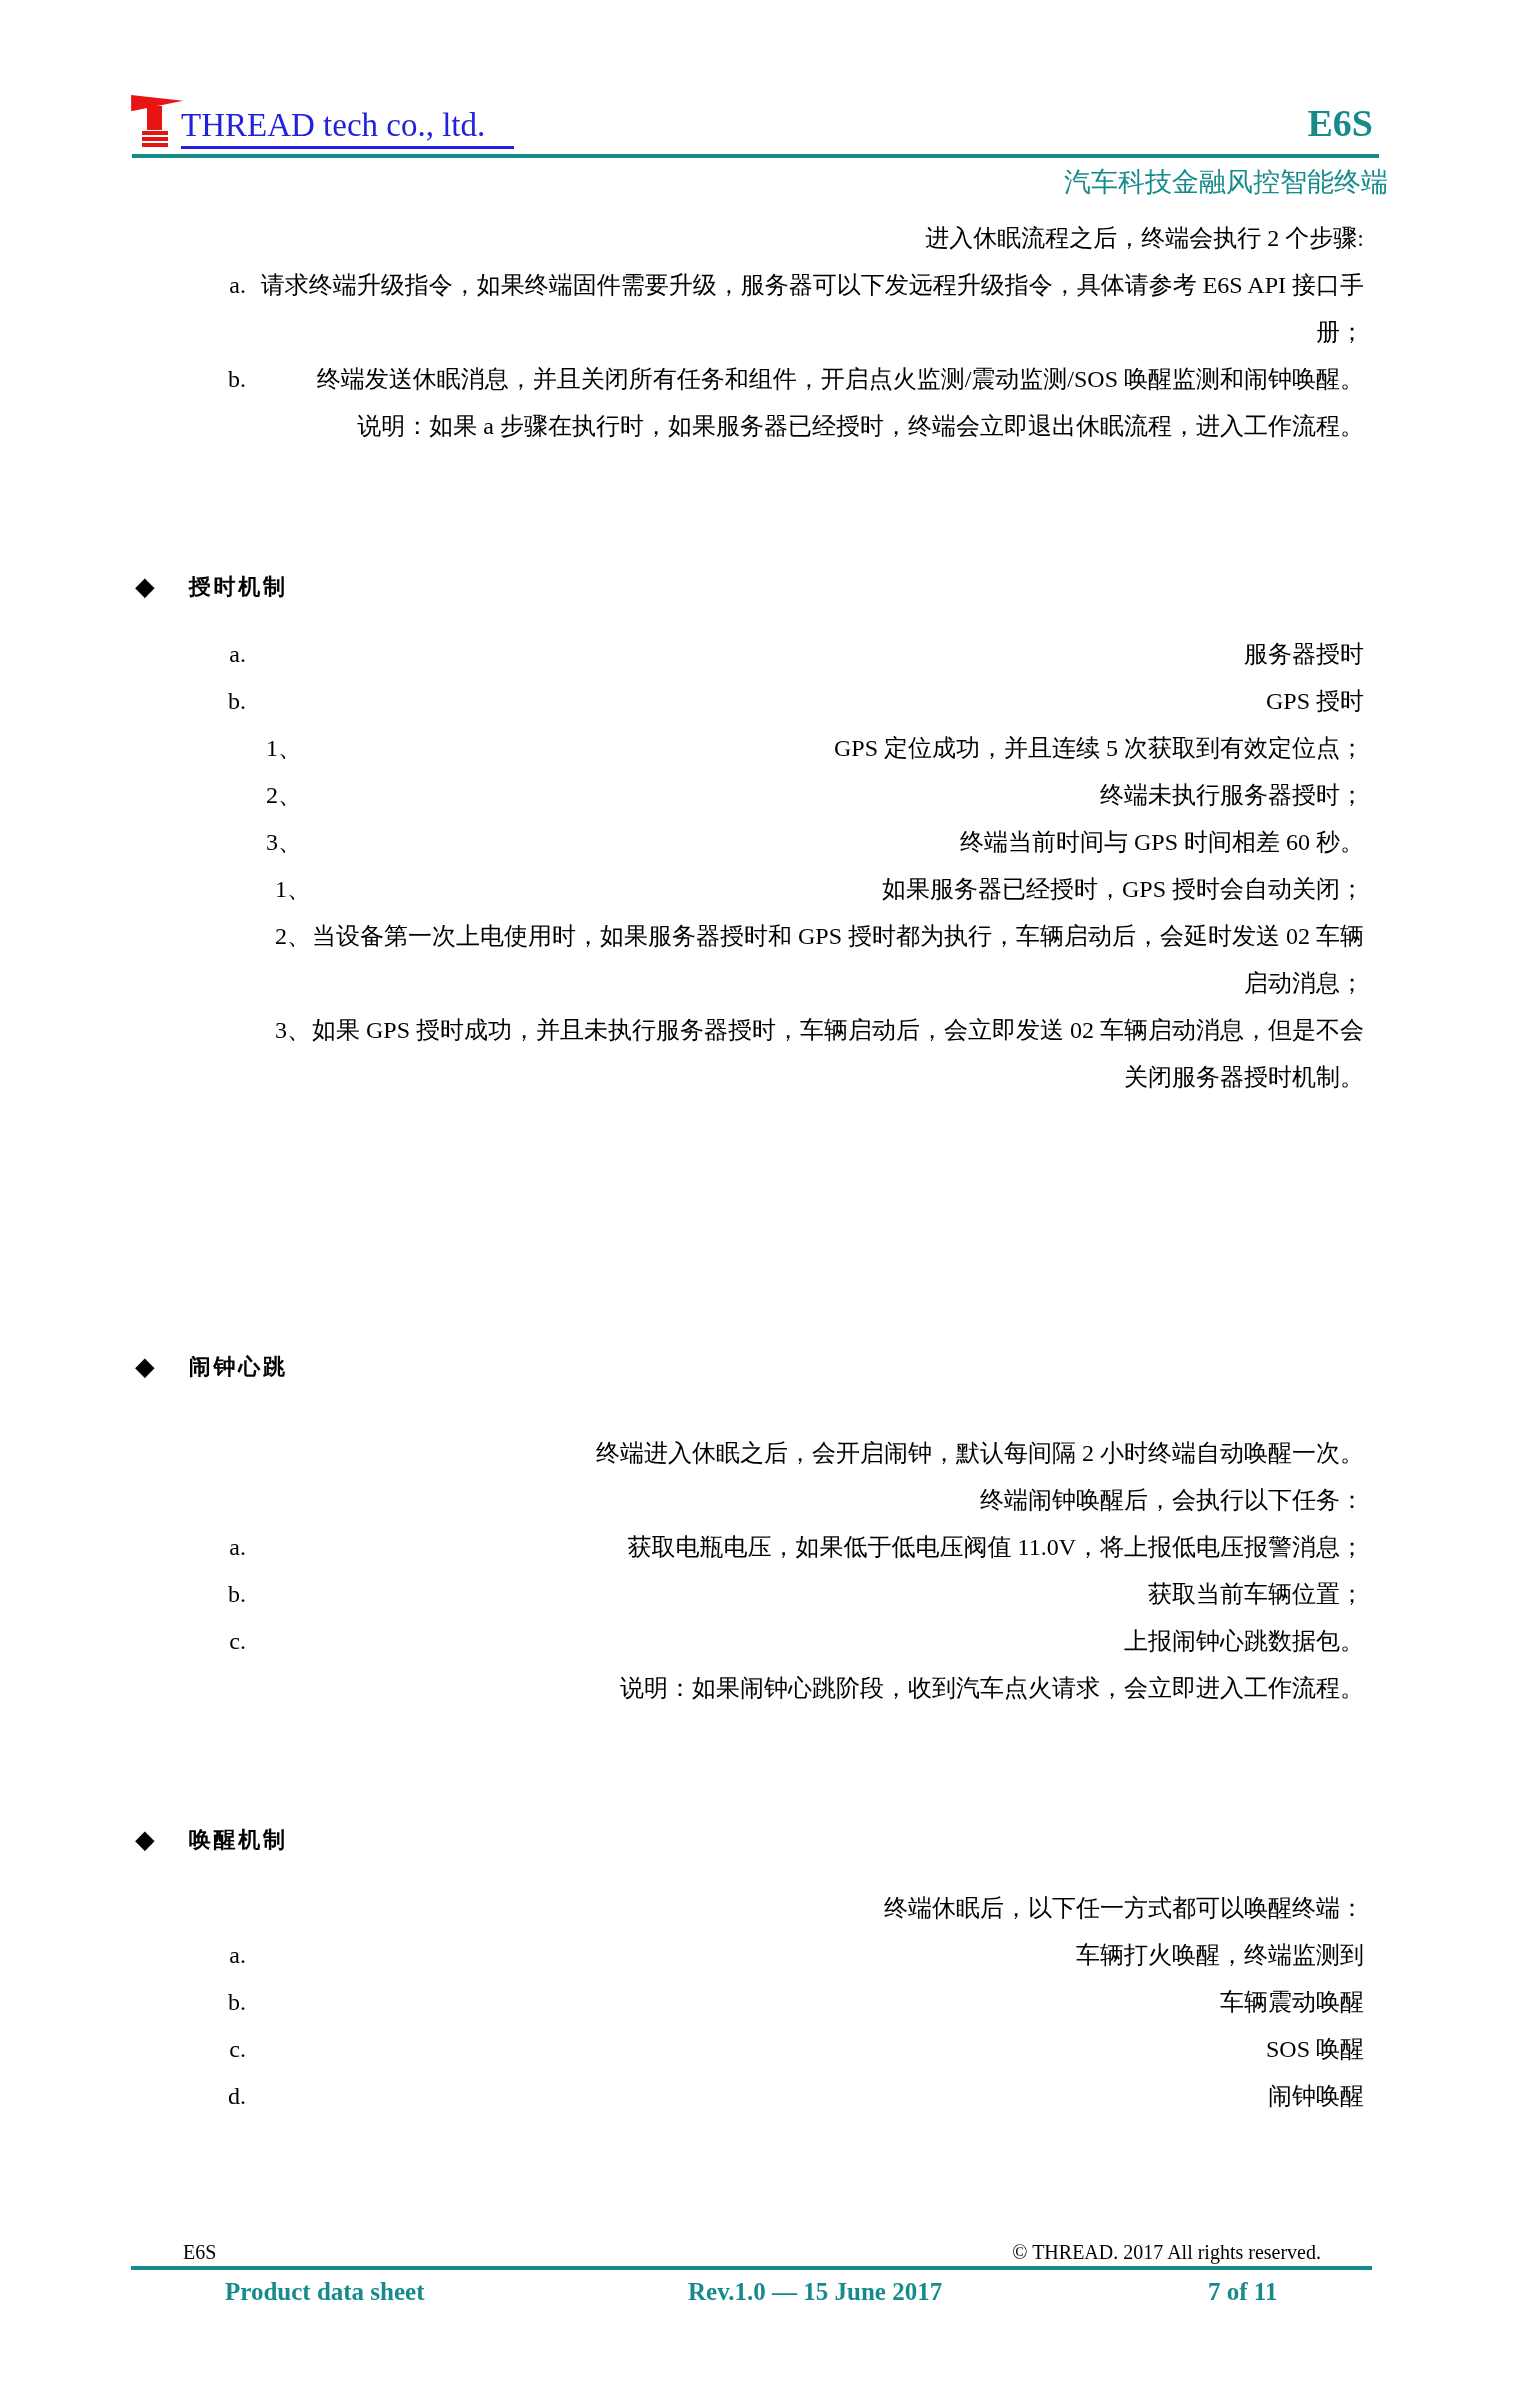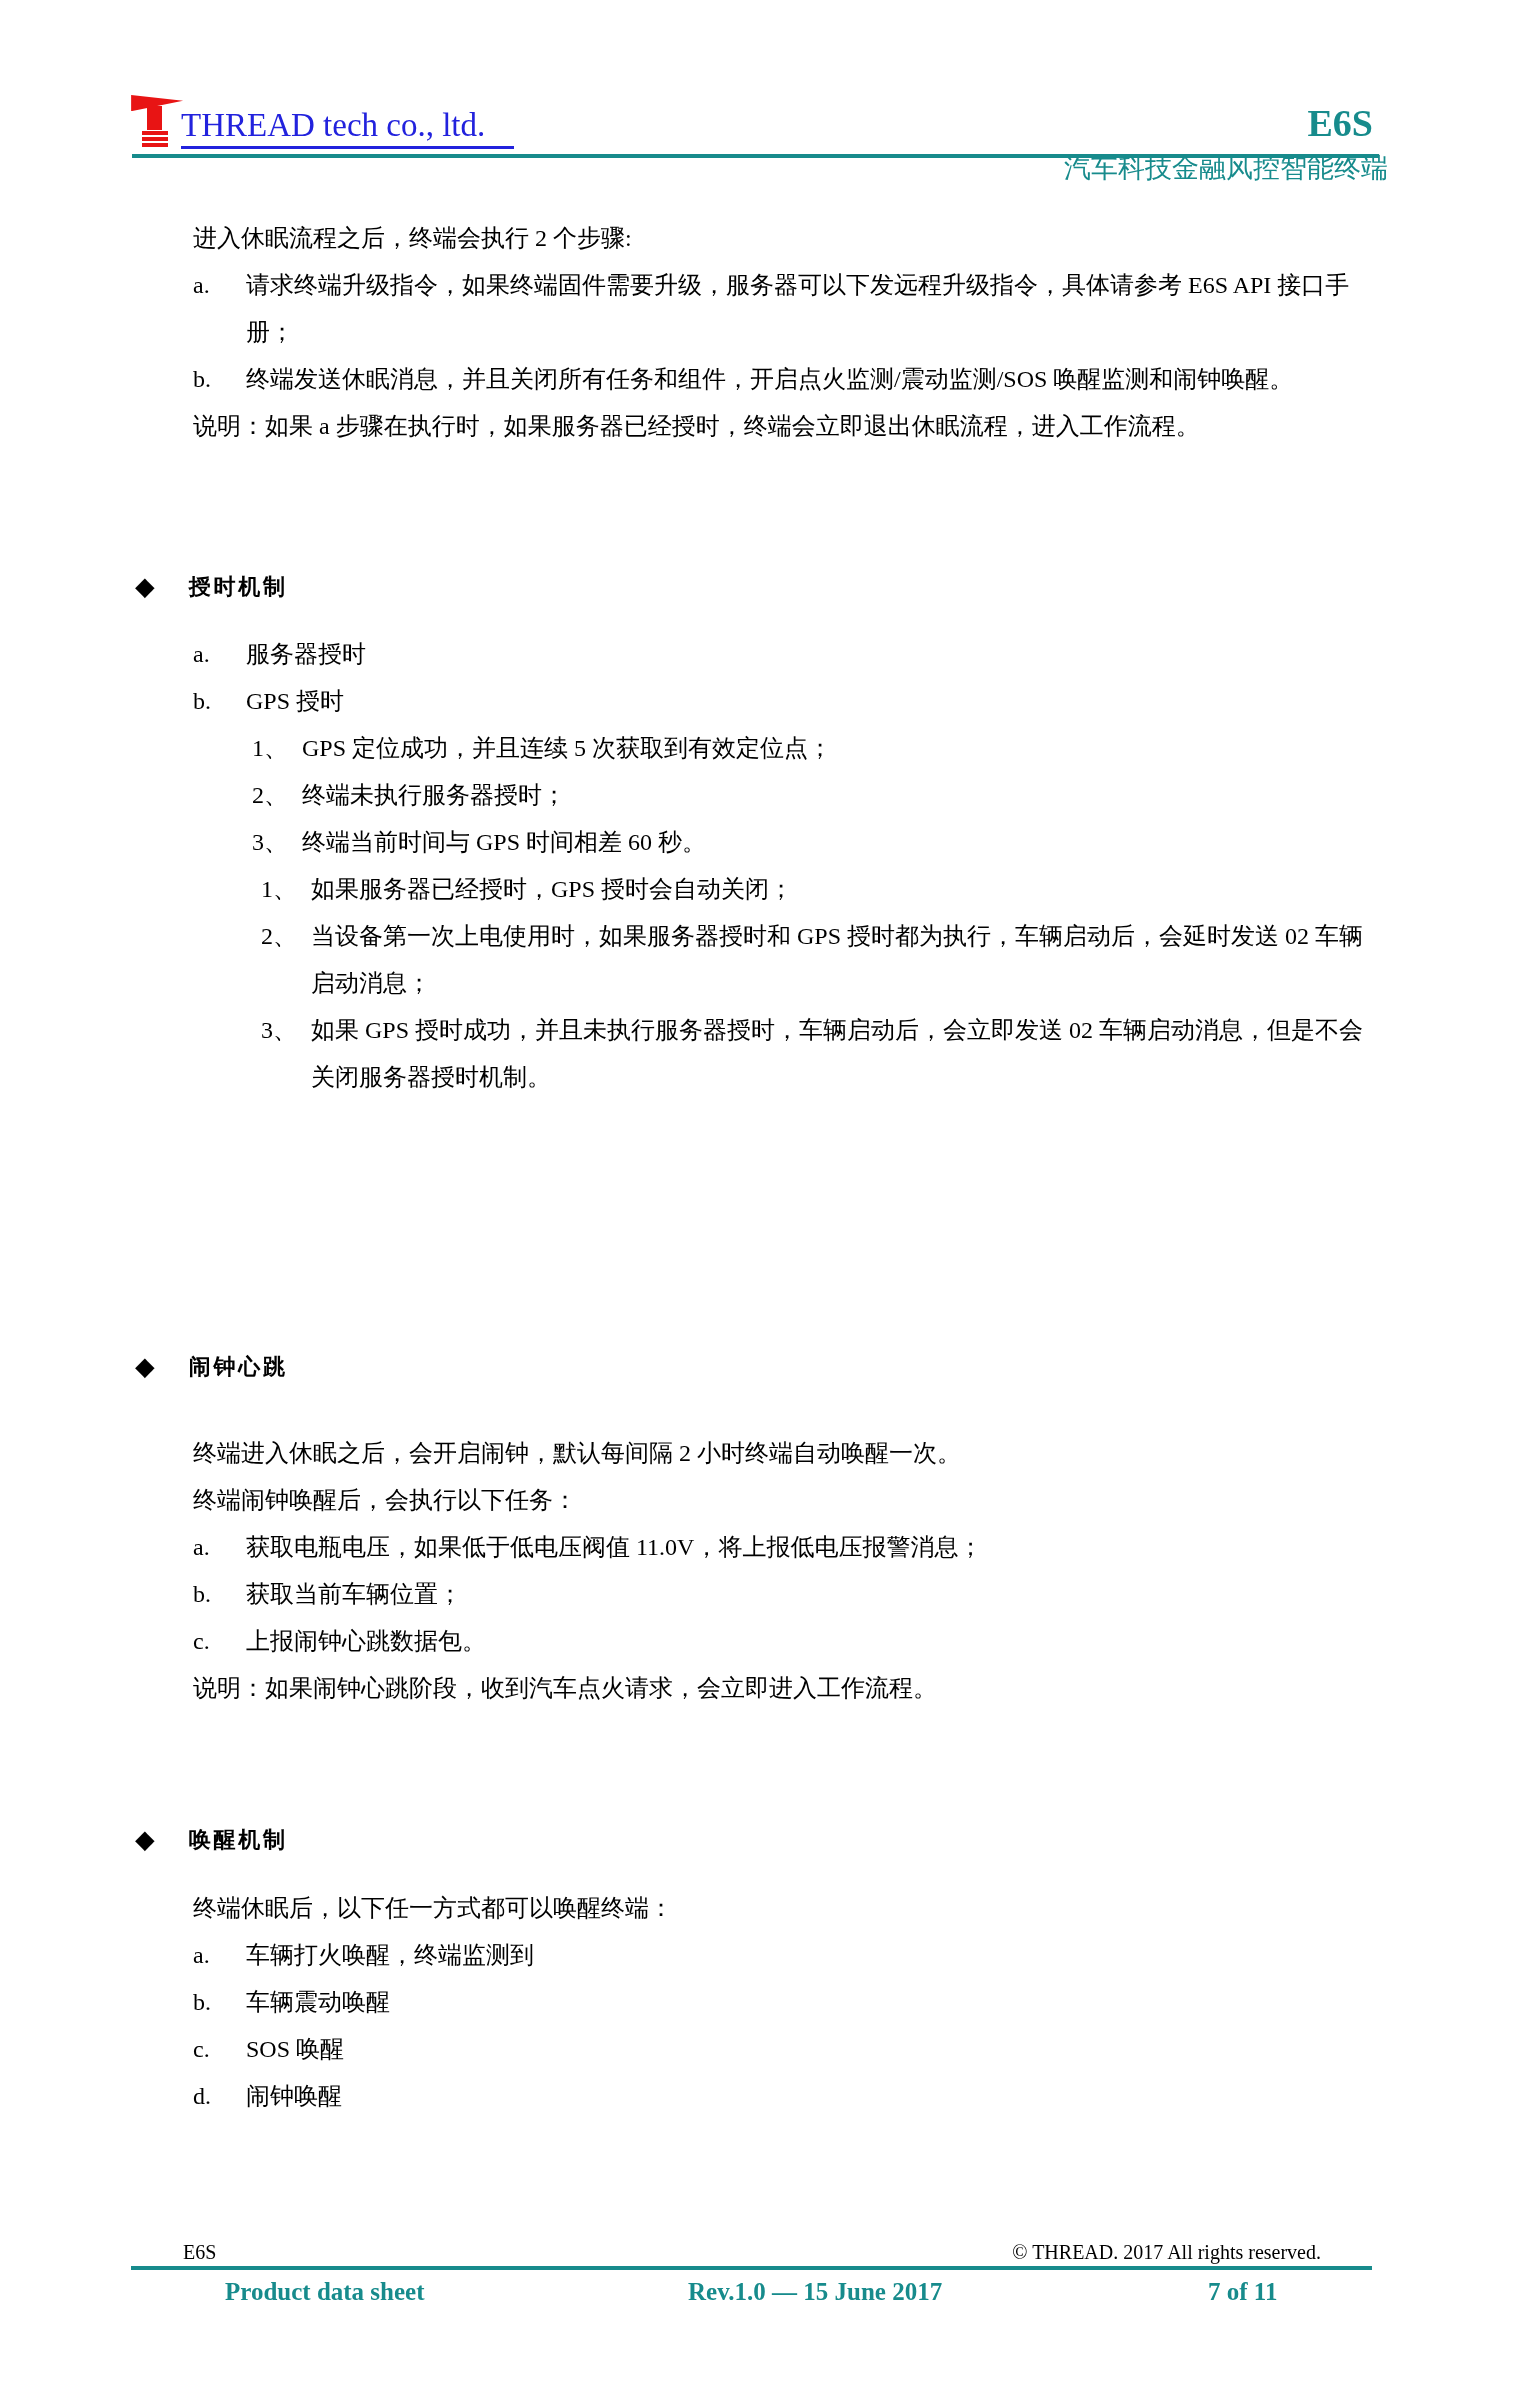--- a/index.html
+++ b/index.html
@@ -5,20 +5,21 @@
   html,body { margin:0; padding:0; background:#ffffff; }
   * { box-sizing:border-box; }
   .page {
     position:relative;
     width:1532px;
     height:2401px;
     background:#ffffff;
     overflow:hidden;
     font-family:"Liberation Serif","DejaVu Serif",serif;
     color:#000000;
+    text-align:right;
   }
 
   
   .logo { position:absolute; left:129px; top:95px; width:57px; height:50px; }
   .logo-flag {
     position:absolute; left:2.1px; top:0; width:52px; height:16.3px;
     background:#e81414;
     clip-path:polygon(0 0, 100% 35%, 0 100%);
   }
   .logo-stem { position:absolute; left:18px; top:11.4px; width:15px; height:24px; background:#e81414; }
@@ -34,21 +35,21 @@
     border-bottom:3.6px solid #2222dd;
     white-space:nowrap;
   }
   .product-code {
     position:absolute; right:159px; top:102px;
     font-size:38px; line-height:43px; font-weight:bold; color:#178b8c;
     white-space:nowrap;
   }
   .header-rule { position:absolute; left:132px; top:154px; width:1247px; height:3.6px; background:#178b8c; }
   .tagline {
-    position:absolute; right:144px; top:151px;
+    position:absolute; right:144px; top:165px;
     font-family:"DejaVu Sans","Liberation Sans",sans-serif;
     font-size:27px; line-height:33px; color:#178b8c;
     white-space:nowrap;
   }
 
   
   .tblock { position:absolute; font-size:24px; line-height:47px; }
   .li { display:flex; }
   .li-label { flex:none; width:53px; }
   .li-text { flex:1; }

